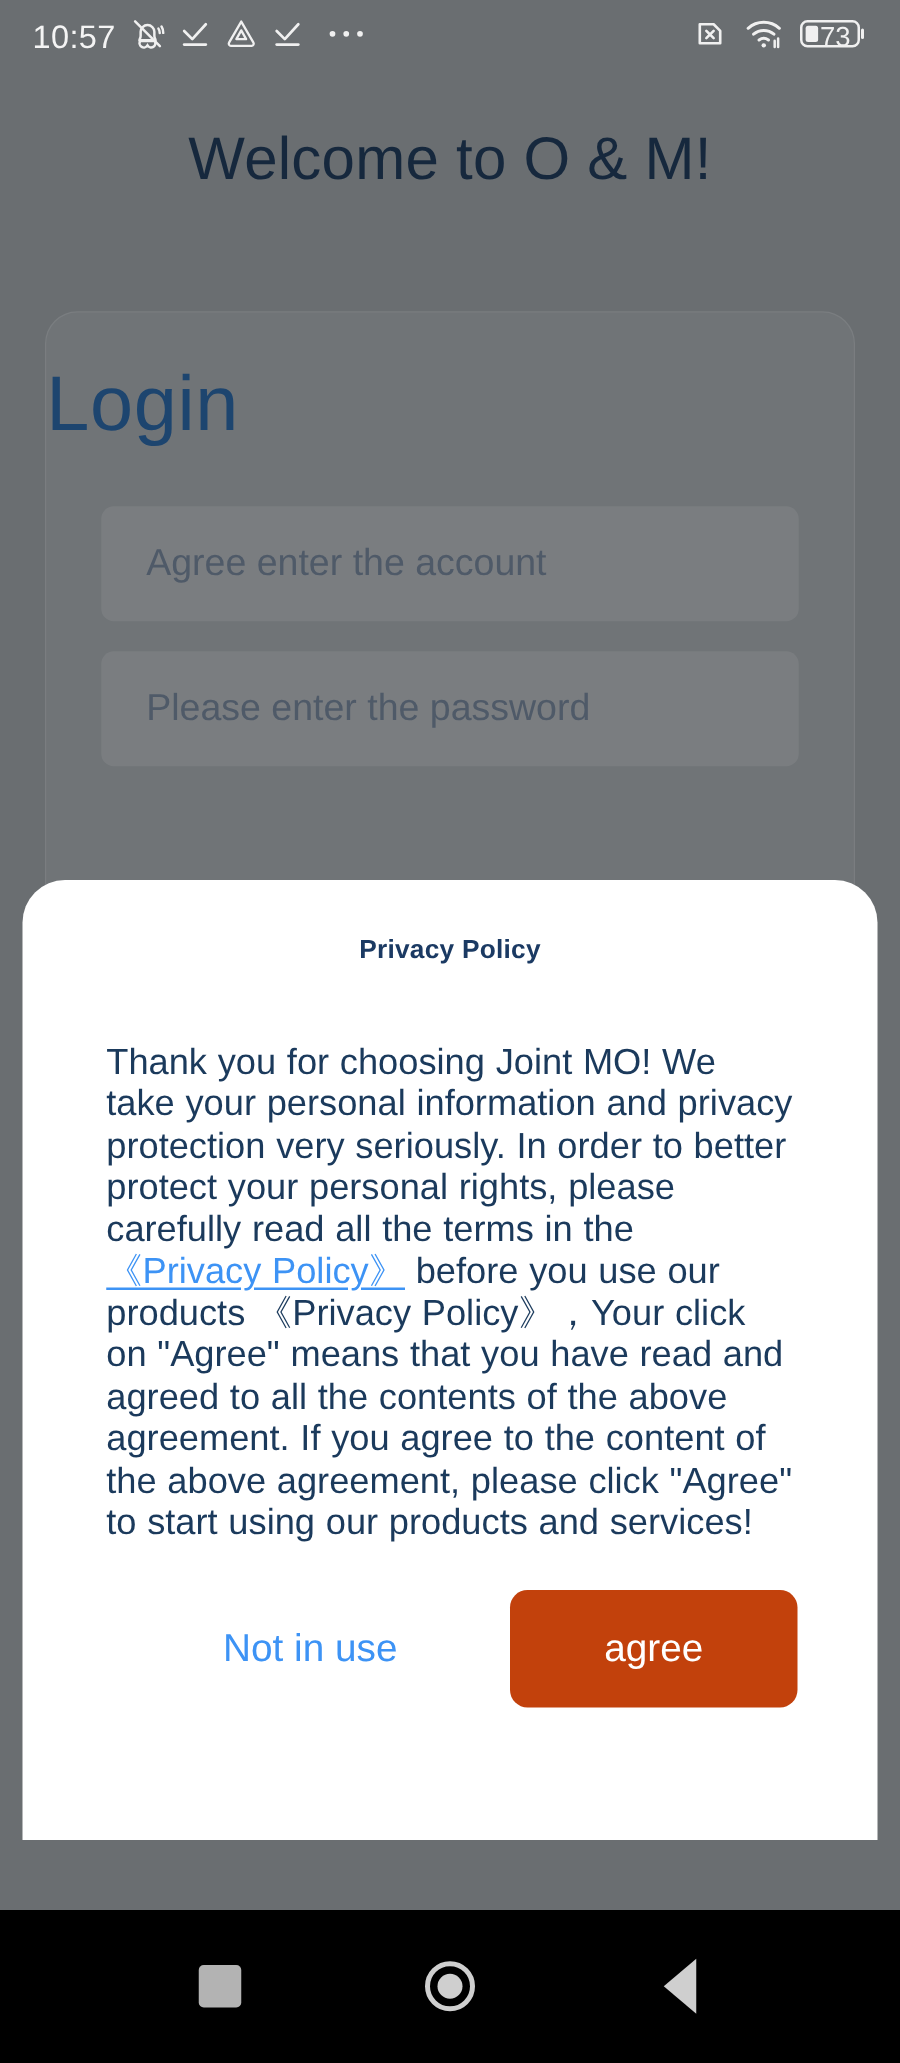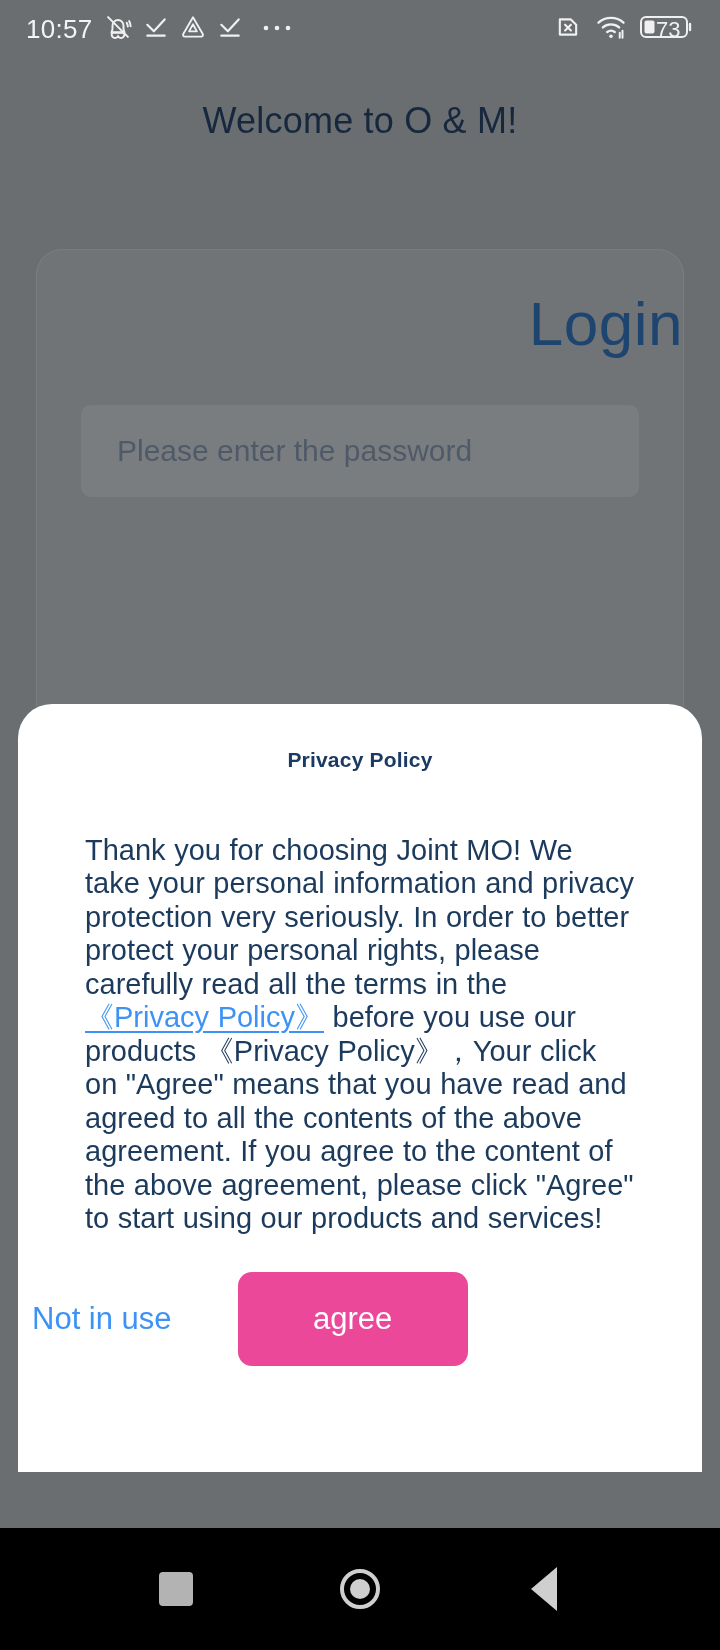--- a/index.html
+++ b/index.html
@@ -26,36 +26,36 @@
   }
   .sb-left { display:flex; align-items:center; gap:11px; }
   .sb-right { margin-left:auto; display:flex; align-items:center; gap:14px; }
   #clock { font-size:26px; letter-spacing:.3px; color:#f4f4f4; }
   .sb-icon { display:block; }
 
   
   #welcome {
     position:absolute; top:100px; left:0; width:720px;
     text-align:center;
-    font-size:36px;
+    font-size:48px;
     color:#16283d;
     letter-spacing:.2px;
   }
 
   
   #login-card {
     position:absolute;
     left:36px; top:249px; width:648px; height:560px;
     background:rgba(255,255,255,.045);
     border:1px solid rgba(255,255,255,.07);
     border-radius:26px;
   }
   #login-title {
     margin-top:38px;
-    text-align:right;
+    text-align:left;
     font-size:62px;
     color:#1d456f;
     letter-spacing:.5px;
   }
   .field {
     margin:24px auto 0;
     width:558px; height:92px;
     background:rgba(255,255,255,.07);
     border-radius:10px;
     display:flex; align-items:center;
@@ -94,39 +94,41 @@
   #policy-link {
     color:#3d93f5;
     text-decoration:underline;
     text-underline-offset:4px;
   }
   #sheet-actions {
     margin-top:36px;
     padding:0 64px 0 0;
     display:flex;
     align-items:center;
-    gap:52px;
+    justify-content:flex-end;
+    gap:32px;
   }
   #btn-decline {
     font-size:31px;
     color:#3d93f5;
     background:none; border:none;
     padding:10px 14px;
     cursor:pointer;
     font-family:inherit;
   }
   #btn-agree {
     font-size:31px;
     color:#ffffff;
-    background:#ec4899;
+    background:#c2410c;
     border:none;
     border-radius:14px;
     width:230px; height:94px;
     cursor:pointer;
     font-family:inherit;
+    margin-left:44px;
   }
 
   
   #navbar {
     position:absolute; left:0; bottom:0;
     width:720px; height:122px;
     background:#000000;
     display:flex; align-items:center; justify-content:center;
     gap:132px;
   }
@@ -240,23 +242,26 @@
       </span>
     </div>
   </div>
 
   <div id="welcome">Welcome to O &amp; M!</div>
 
   <div id="login-card">
     <div id="login-title">Login</div>
 
     <div class="field" id="field-account">
+      <span class="field-placeholder">Agree enter the account</span>
+    </div>
+
+    <div class="field" id="field-password">
       <span class="field-placeholder">Please enter the password</span>
     </div>
-
   </div>
 </div>
 
 <div id="sheet">
   <div id="sheet-title">Privacy Policy</div>
 
   <div id="policy-body"><span>Thank you for choosing Joint MO! We take your personal information and privacy protection very seriously. In order to better protect your personal rights, please carefully read all the terms in the </span><a href="#" id="policy-link">《Privacy Policy》</a><span> before you use our products 《Privacy Policy》，Your click on "Agree" means that you have read and agreed to all the contents of the above agreement. If you agree to the content of the above agreement, please click "Agree" to start using our products and services!</span></div>
 
   <div id="sheet-actions">
     <button id="btn-decline">Not in use</button>

